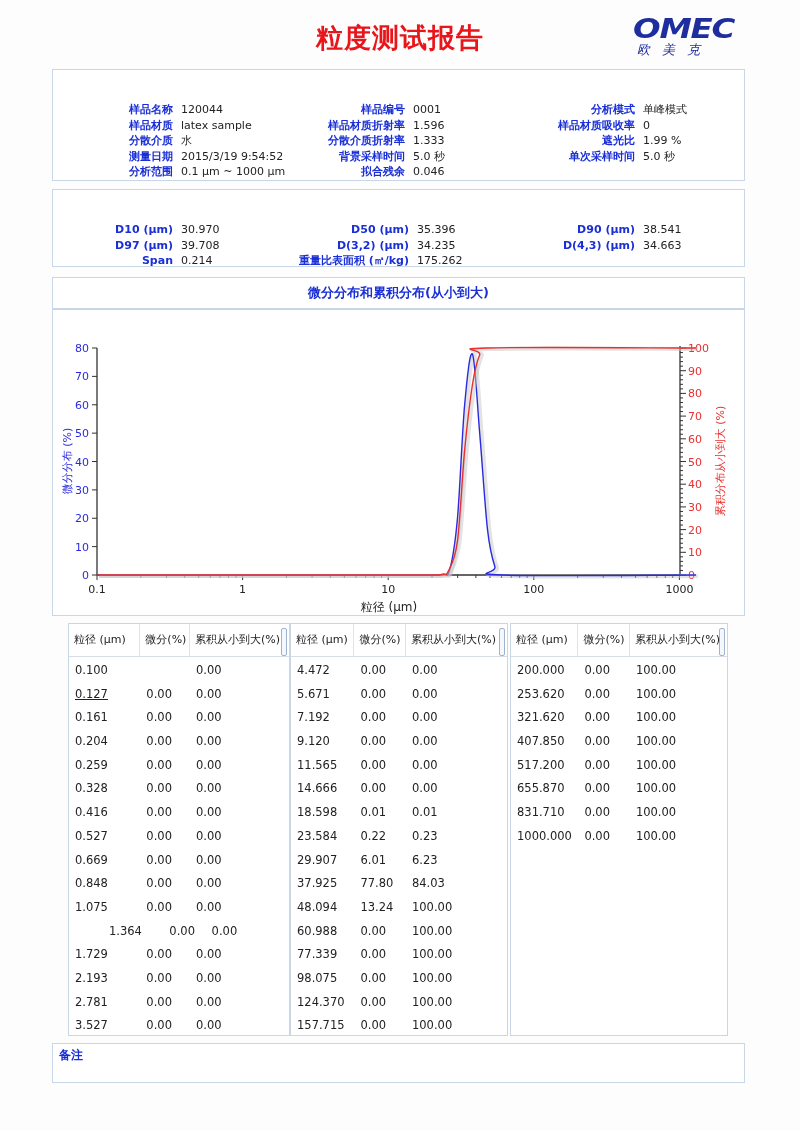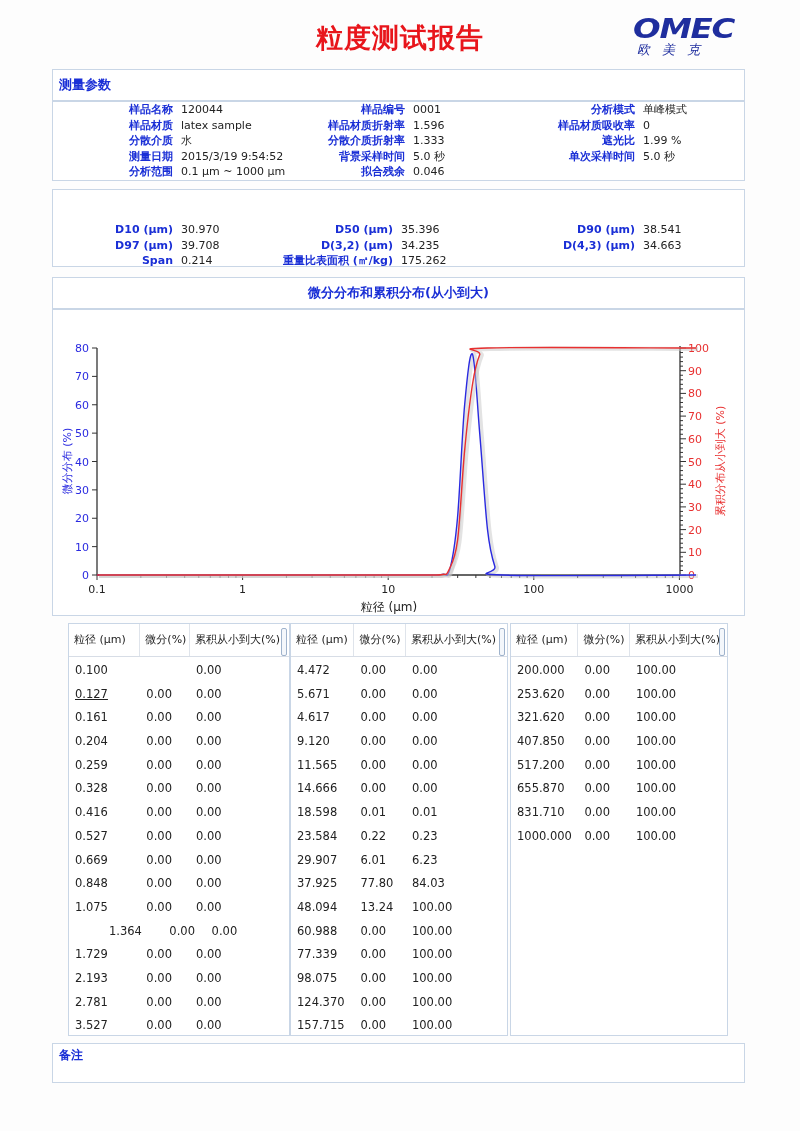--- a/index.html
+++ b/index.html
@@ -40,21 +40,20 @@
 </head>
 <body>
 
 <div class="title">粒度测试报告</div>
 <div class="logo">
   <div class="mark">OMEC</div>
   <div class="cn">欧美克</div>
 </div>
 
 <div class="panel" style="top:69px;height:112px;">
-  <div class="panel-head">测量参数</div>
   <div class="kv" style="left:0;top:32px;">
     <div><span class="k" style="width:120px">样品名称</span><span class="v">120044</span></div>
     <div><span class="k" style="width:120px">样品材质</span><span class="v">latex sample</span></div>
     <div><span class="k" style="width:120px">分散介质</span><span class="v">水</span></div>
     <div><span class="k" style="width:120px">测量日期</span><span class="v">2015/3/19 9:54:52</span></div>
     <div><span class="k" style="width:120px">分析范围</span><span class="v">0.1 µm ~ 1000 µm</span></div>
   </div>
   <div class="kv" style="left:200px;top:32px;">
     <div><span class="k" style="width:152px">样品编号</span><span class="v">0001</span></div>
     <div><span class="k" style="width:152px">样品材质折射率</span><span class="v">1.596</span></div>
@@ -69,21 +68,21 @@
     <div><span class="k" style="width:152px">单次采样时间</span><span class="v">5.0 秒</span></div>
   </div>
 </div>
 
 <div class="panel" style="top:189px;height:78px;">
   <div class="kv" style="left:0;top:32px;">
     <div><span class="k" style="width:120px">D10 (µm)</span><span class="v">30.970</span></div>
     <div><span class="k" style="width:120px">D97 (µm)</span><span class="v">39.708</span></div>
     <div><span class="k" style="width:120px">Span</span><span class="v">0.214</span></div>
   </div>
-  <div class="kv" style="left:188px;top:32px;">
+  <div class="kv" style="left:204px;top:32px;">
     <div><span class="k" style="width:152px">D50 (µm)</span><span class="v">35.396</span></div>
     <div><span class="k" style="width:152px">D(3,2) (µm)</span><span class="v">34.235</span></div>
     <div><span class="k" style="width:152px">重量比表面积 (㎡/kg)</span><span class="v">175.262</span></div>
   </div>
   <div class="kv" style="left:430px;top:32px;">
     <div><span class="k" style="width:152px">D90 (µm)</span><span class="v">38.541</span></div>
     <div><span class="k" style="width:152px">D(4,3) (µm)</span><span class="v">34.663</span></div>
   </div>
 </div>
 
@@ -327,21 +326,21 @@
         <span style="width: 64px;">4.472</span>
         <span style="width: 52px;">0.00</span>
         <span style="width: 102px;">0.00</span>
       </div>
       <div class="trow">
         <span style="width: 64px;">5.671</span>
         <span style="width: 52px;">0.00</span>
         <span style="width: 102px;">0.00</span>
       </div>
       <div class="trow">
-        <span style="width: 64px;">4.617</span>
+        <span style="width: 64px;">7.192</span>
         <span style="width: 52px;">0.00</span>
         <span style="width: 102px;">0.00</span>
       </div>
       <div class="trow">
         <span style="width: 64px;">9.120</span>
         <span style="width: 52px;">0.00</span>
         <span style="width: 102px;">0.00</span>
       </div>
       <div class="trow">
         <span style="width: 64px;">11.565</span>

